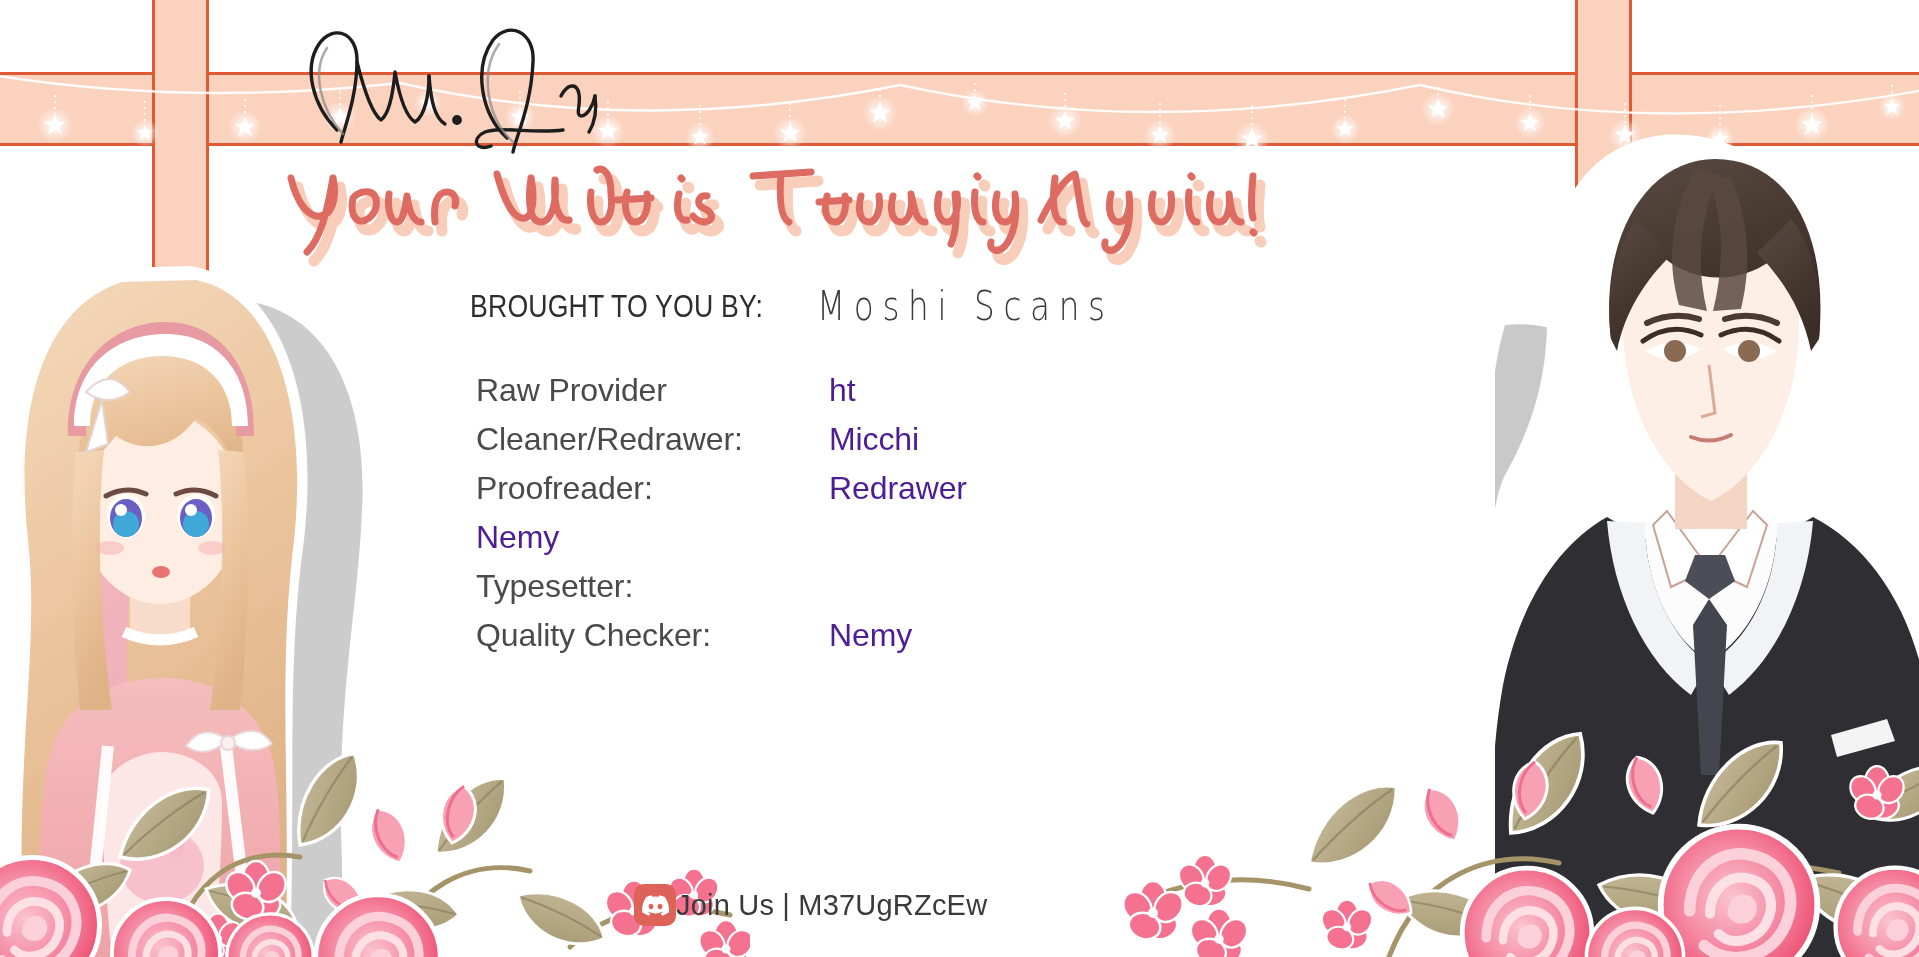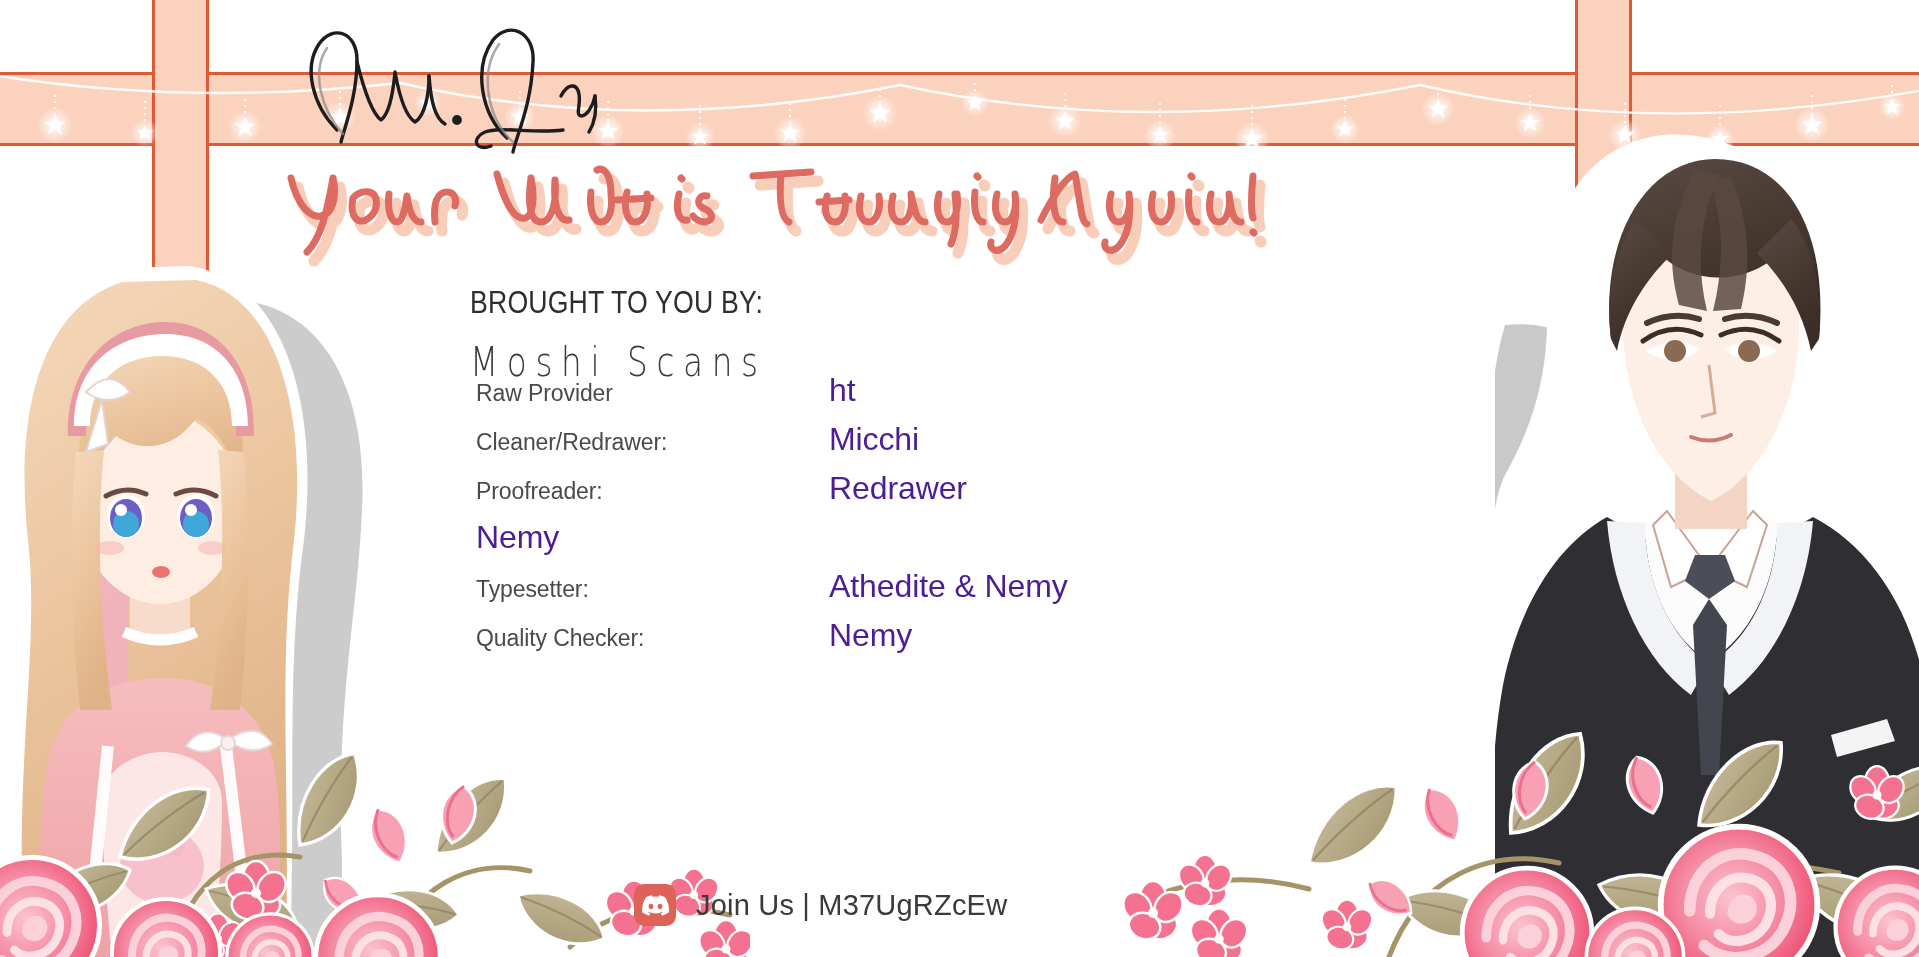--- a/index.html
+++ b/index.html
@@ -69,22 +69,21 @@
   .main-title svg { width: 100%; height: 100%; overflow: visible; }
 
   
   .brought {
     position: absolute;
     left: 470px;
     top: 285px;
     z-index: 7;
     display: flex;
     align-items: baseline;
-    gap: 20px;
-    flex-direction: column;
+    gap: 6px;
   }
   .brought-label {
     font-family: "Liberation Sans", sans-serif;
     font-size: 31px;
     letter-spacing: 0.2px;
     color: #2e2e2e;
     font-weight: 400;
     transform: scaleX(0.86);
     transform-origin: left center;
     white-space: nowrap;
@@ -107,21 +106,21 @@
     top: 372px;
     z-index: 7;
   }
   .credit-row {
     display: flex;
     align-items: baseline;
     height: 49px;
   }
   .credit-role {
     width: 353px;
-    font-size: 23px;
+    font-size: 32px;
     color: #4a4a4a;
     font-weight: 400;
     letter-spacing: -0.1px;
     white-space: nowrap;
   }
   .credit-name {
     font-size: 32px;
     color: #4c1d95;
     font-weight: 400;
     letter-spacing: -0.1px;
@@ -129,21 +128,21 @@
   }
 
   
   .discord {
     position: absolute;
     left: 634px;
     top: 884px;
     z-index: 9;
     display: flex;
     align-items: center;
-    gap: 20px;
+    gap: 0;
   }
   .discord-badge {
     width: 42px; height: 42px;
     border-radius: 10px;
     background: #DD6258;
     display: flex; align-items: center; justify-content: center;
     flex: 0 0 auto;
   }
   .discord-label {
     font-size: 29px;
@@ -510,21 +509,20 @@
     </div>
     <div class="credit-row">
       <span class="credit-role">Proofreader:</span>
       <span class="credit-name">Redrawer</span>
     </div>
     <div class="credit-row">
       <span class="credit-name">Nemy</span>
     </div>
     <div class="credit-row">
       <span class="credit-role">Typesetter:</span>
-      <span class="credit-name">Athedite &amp; Nemy</span>
     </div>
     <div class="credit-row">
       <span class="credit-role">Quality Checker:</span>
       <span class="credit-name">Nemy</span>
     </div>
   </div>
 
   <div class="discord">
     <span class="discord-badge">
       <svg width="27" height="21" viewBox="0 0 71 55" aria-hidden="true">

